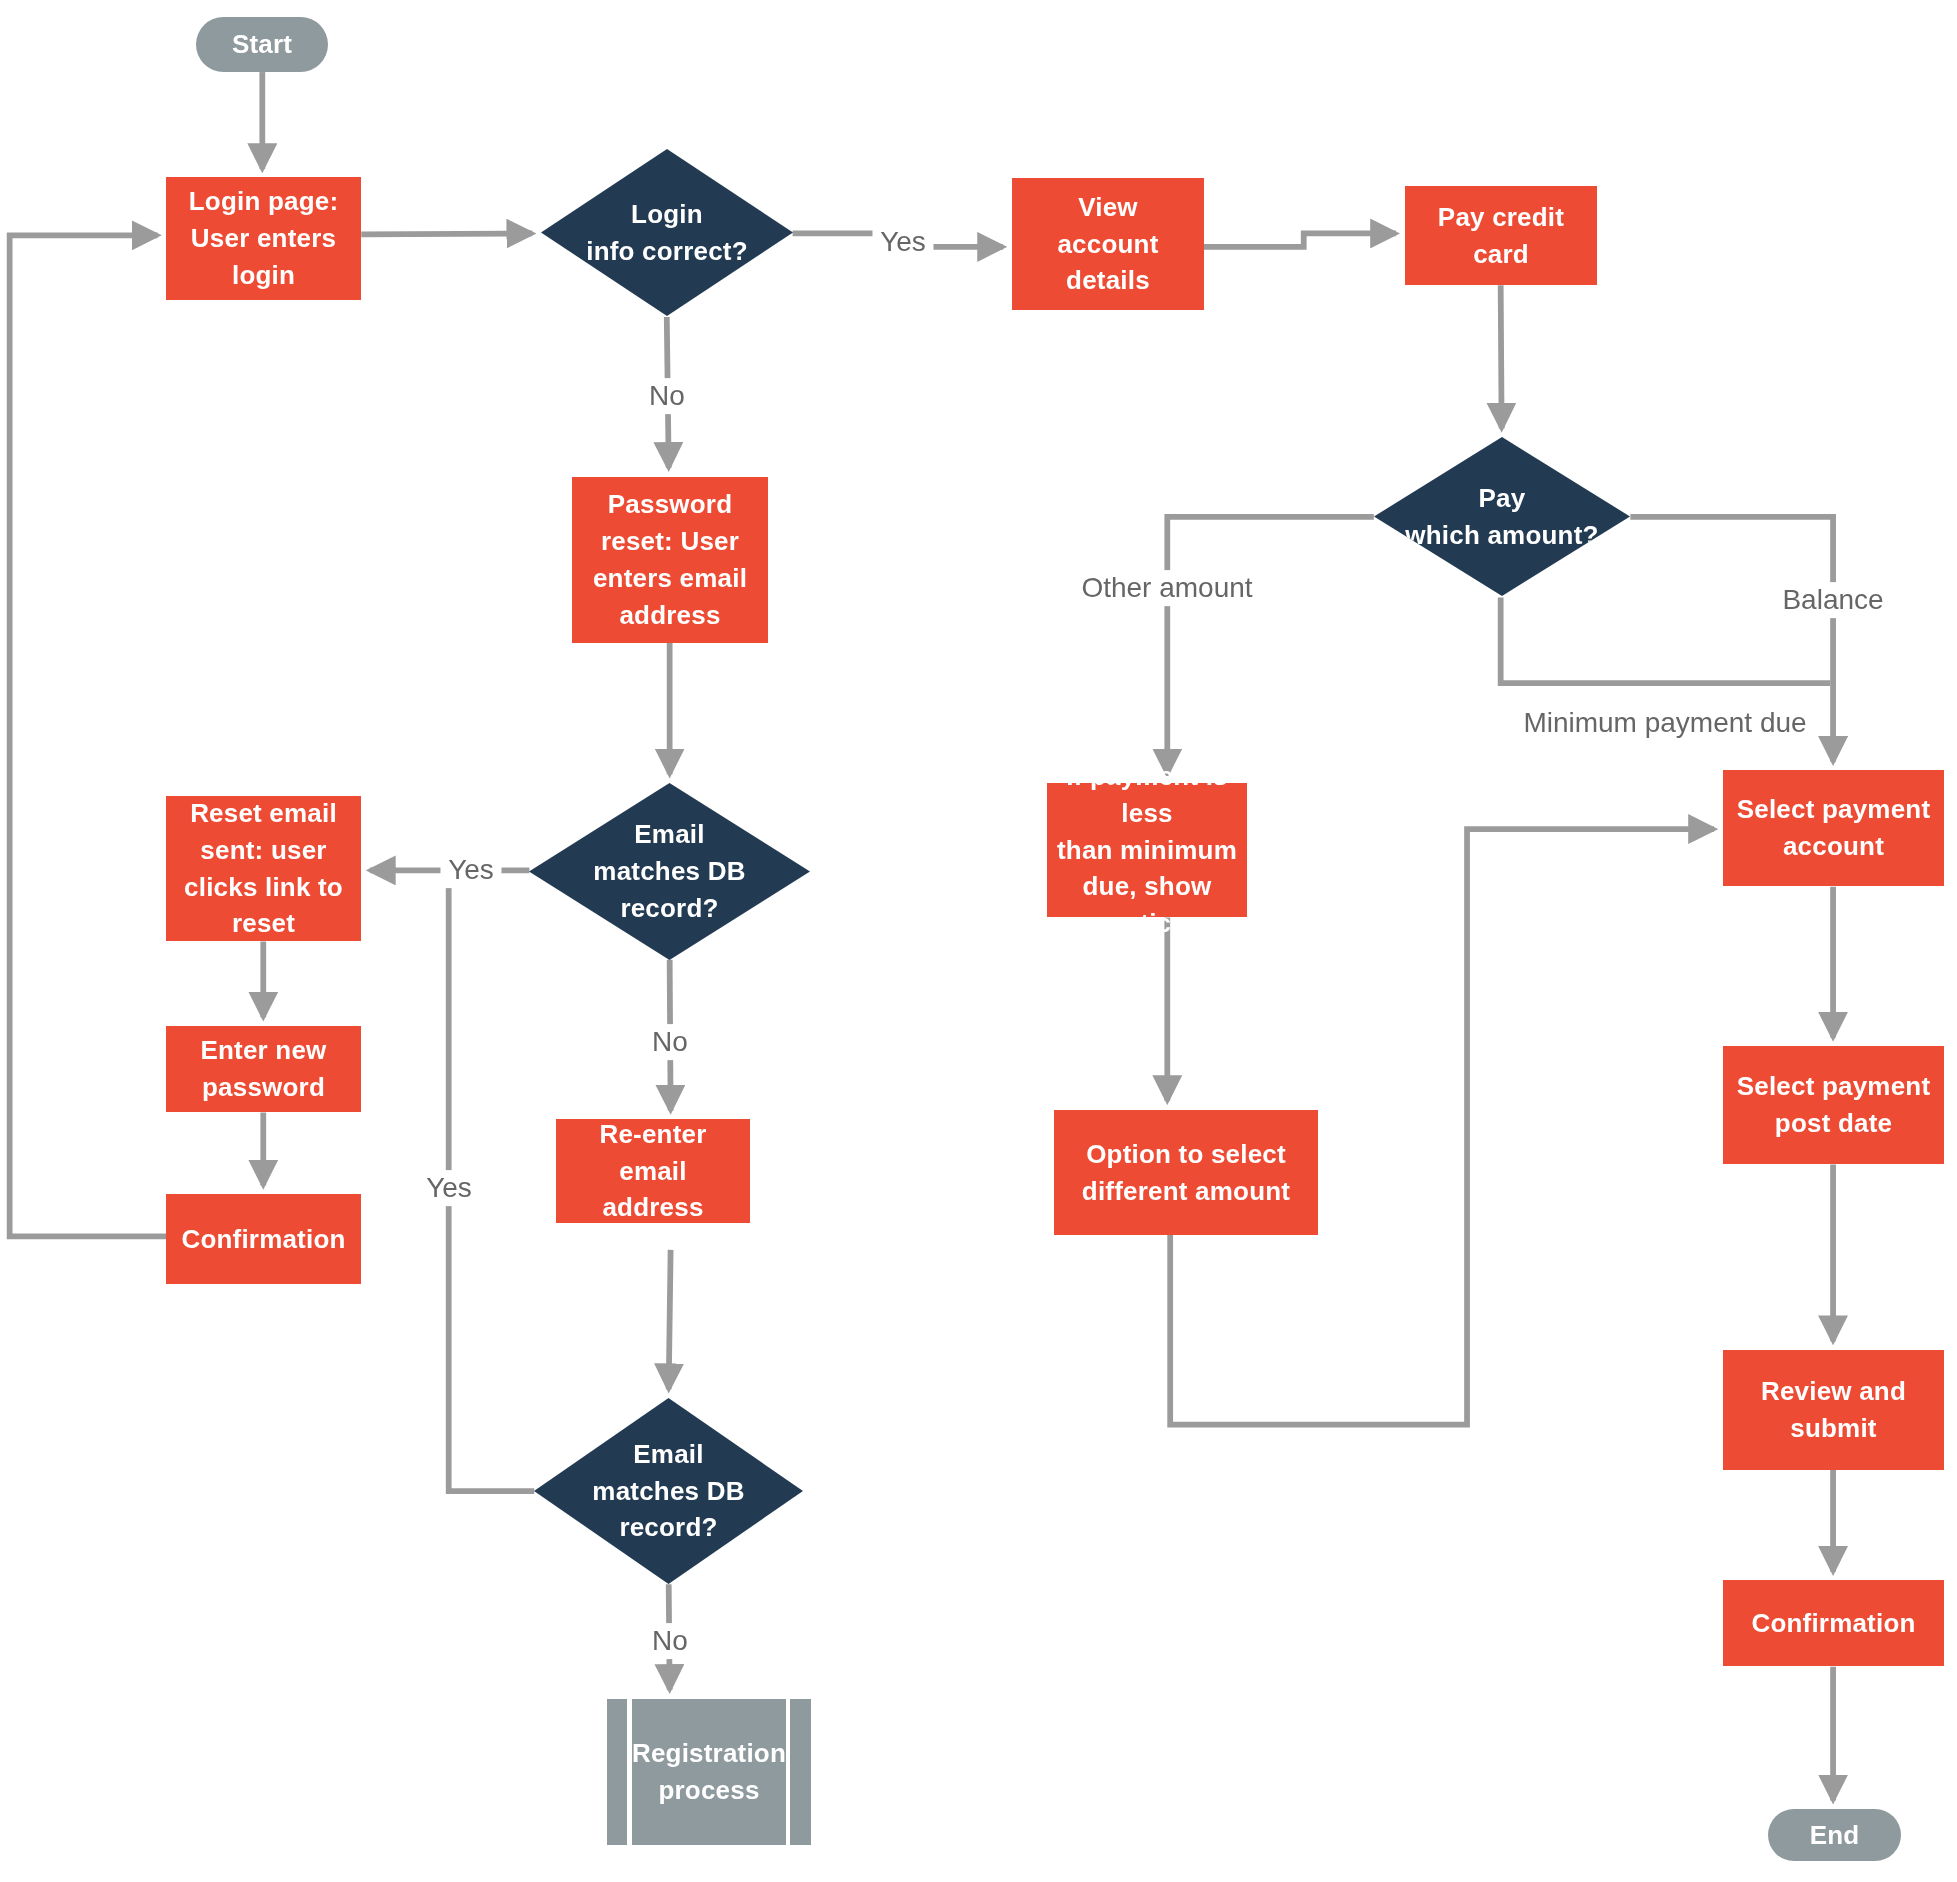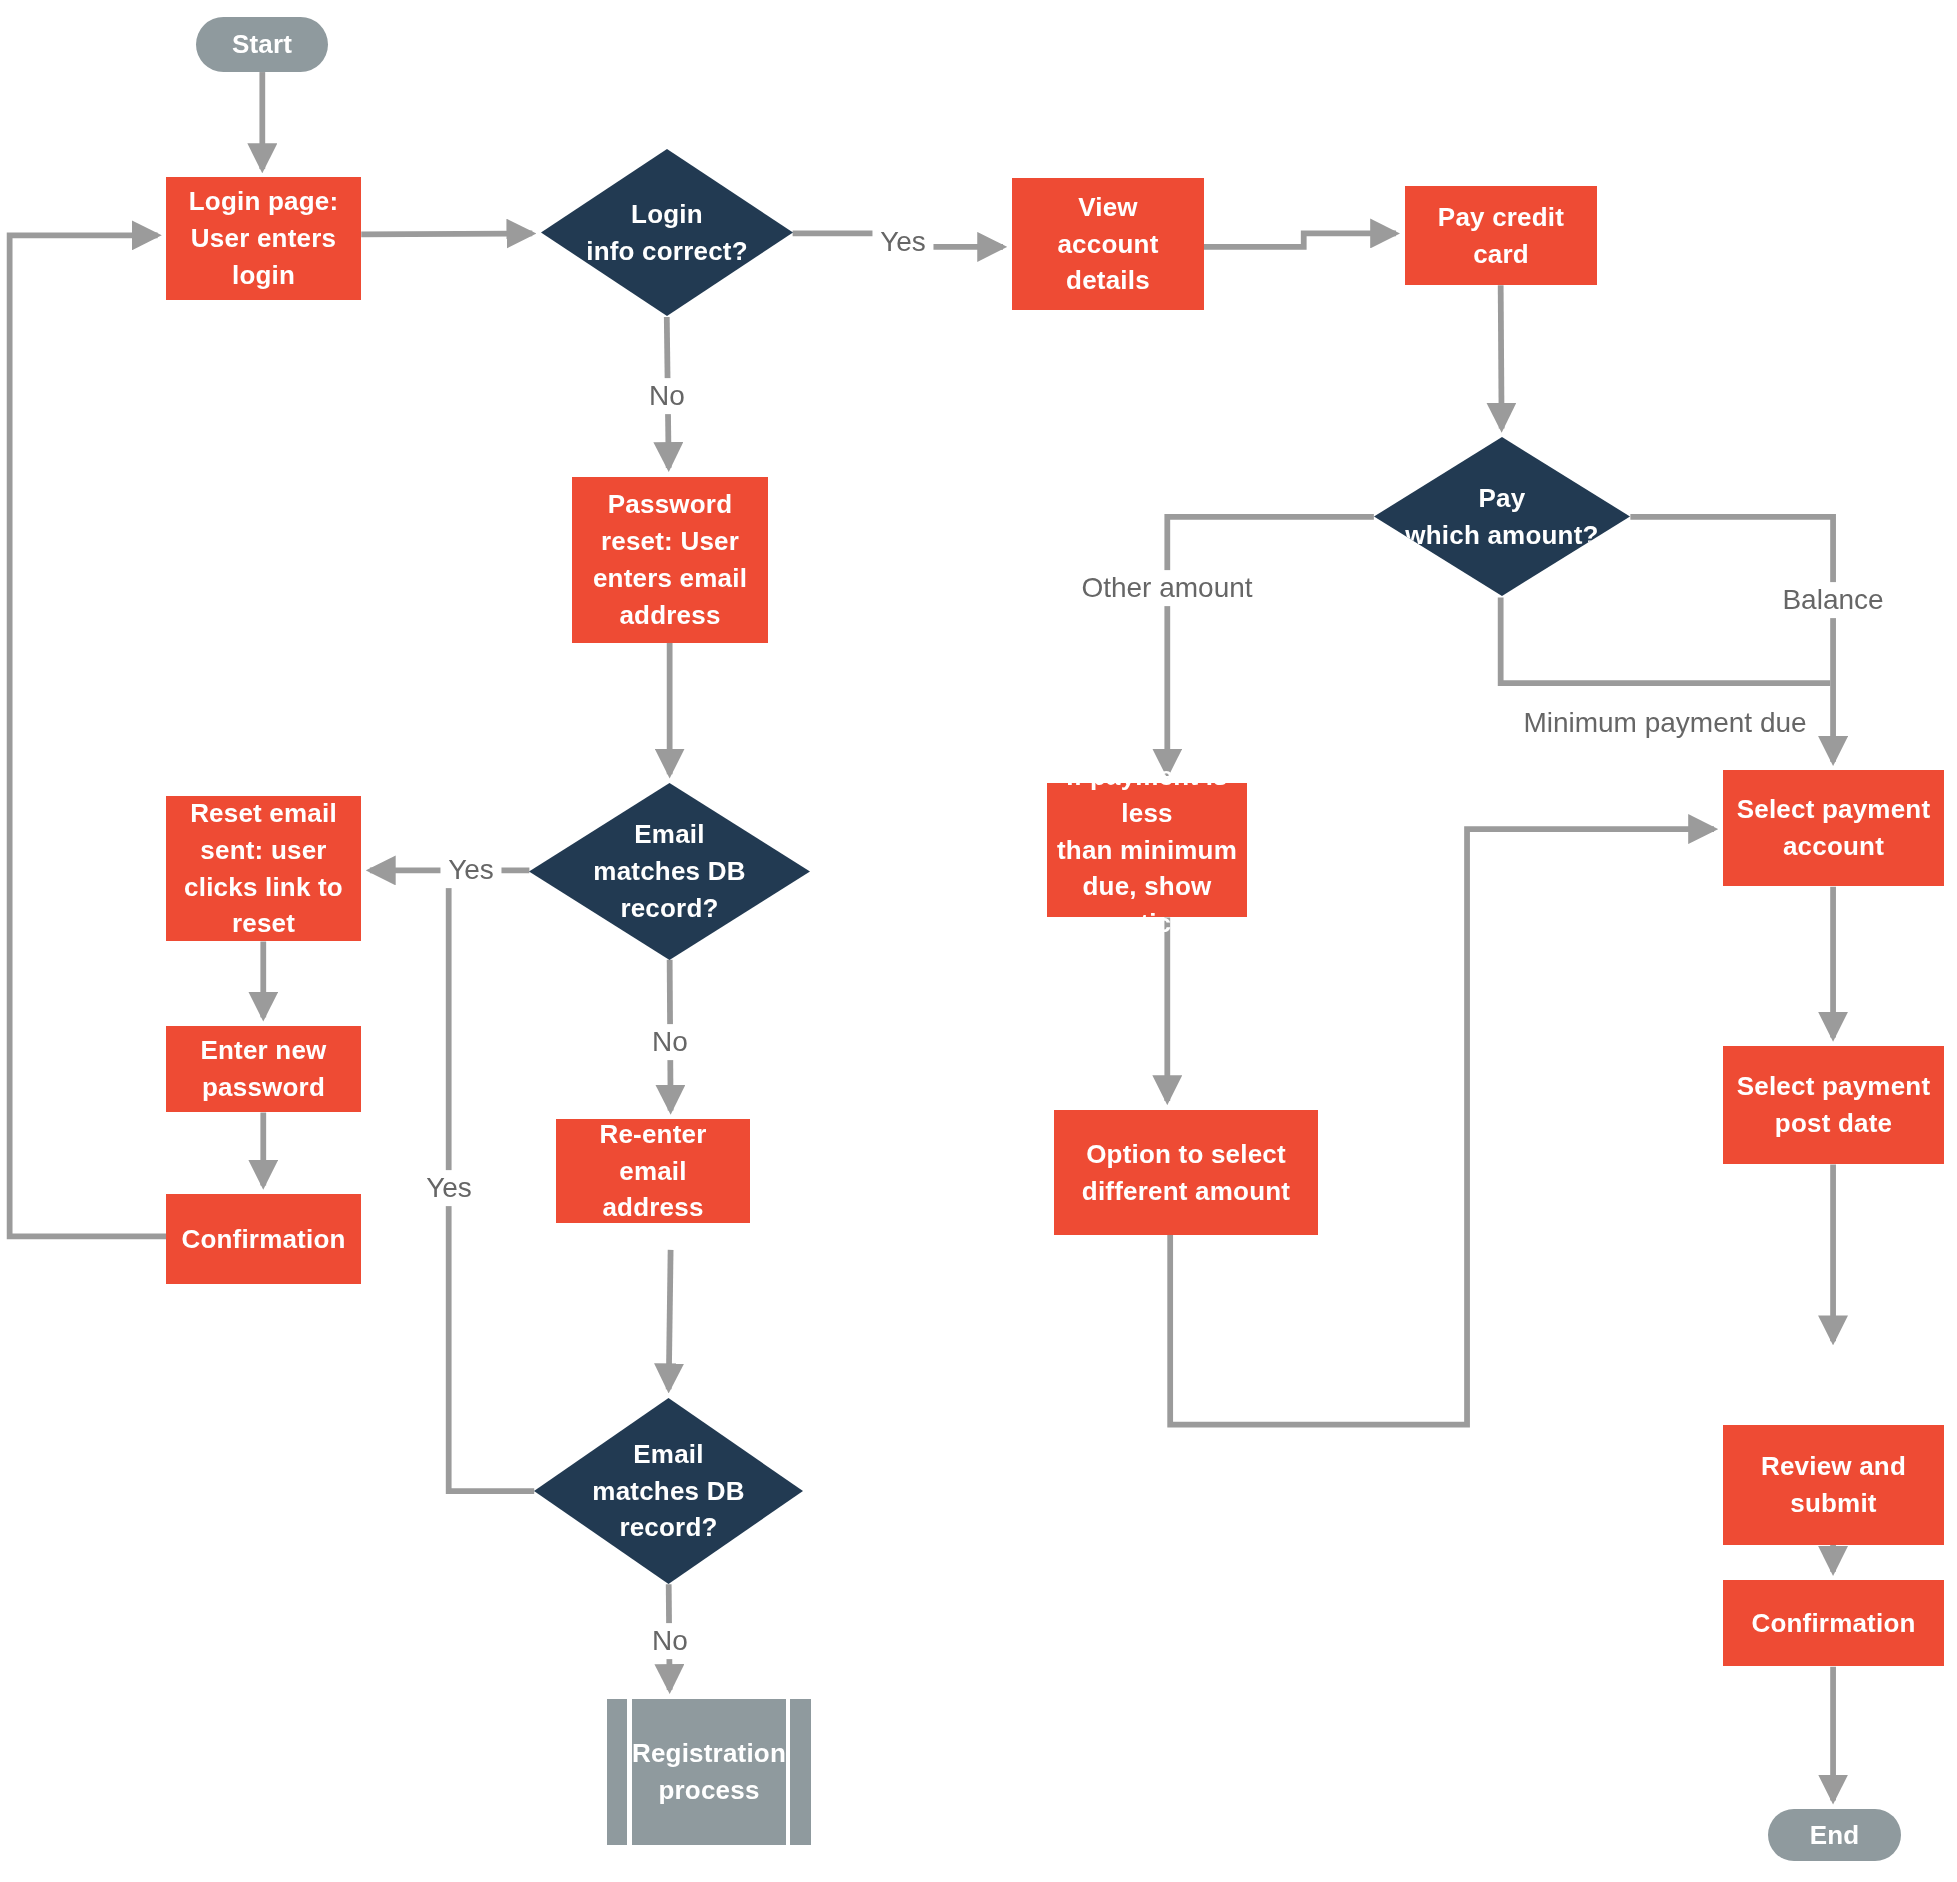--- a/index.html
+++ b/index.html
@@ -168,21 +168,21 @@
   <div class="node rect" style="left:1723px;top:770px;width:221px;height:116px">
     <span class="node-label">Select payment
 account</span>
     </div>
 
   <div class="node rect" style="left:1723px;top:1046px;width:221px;height:118px">
     <span class="node-label">Select payment
 post date</span>
     </div>
 
-  <div class="node rect" style="left:1723px;top:1425px;width:221px;height:120px">
+  <div class="node rect" style="left:1723px;top:1350px;width:221px;height:120px">
     <span class="node-label">Review and
 submit</span>
     </div>
 
   <div class="node rect" style="left:1723px;top:1580px;width:221px;height:86px">
     <span class="node-label">Confirmation</span>
     </div>
 
   <div class="node pill" style="left:1768px;top:1809px;width:133px;height:52px">
     <span class="node-label">End</span>

